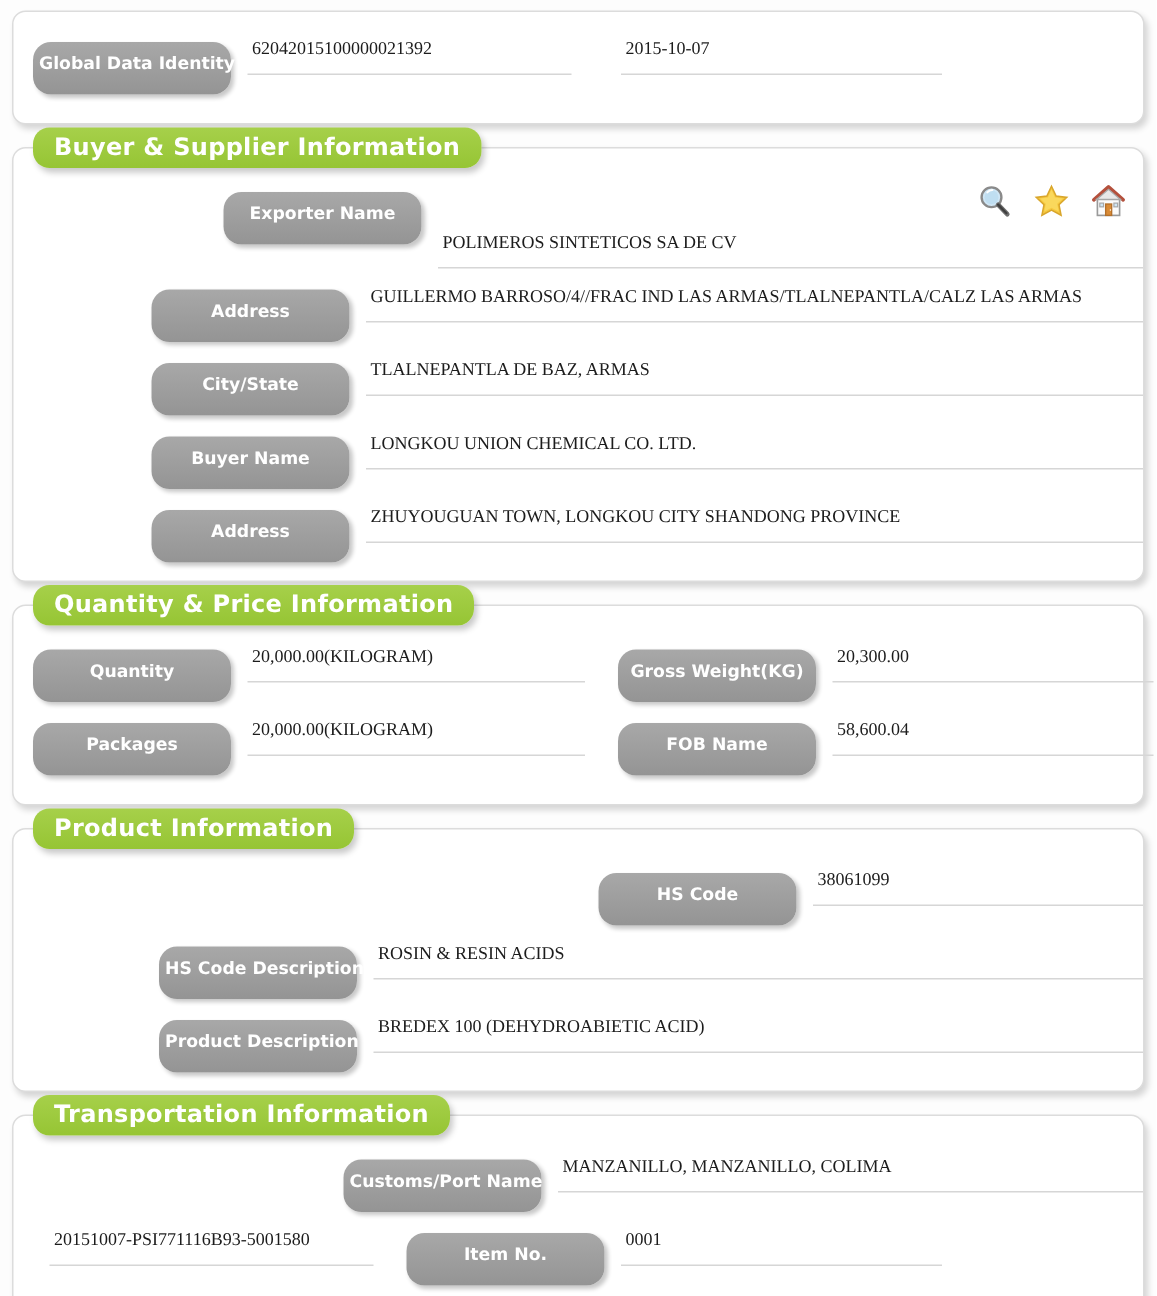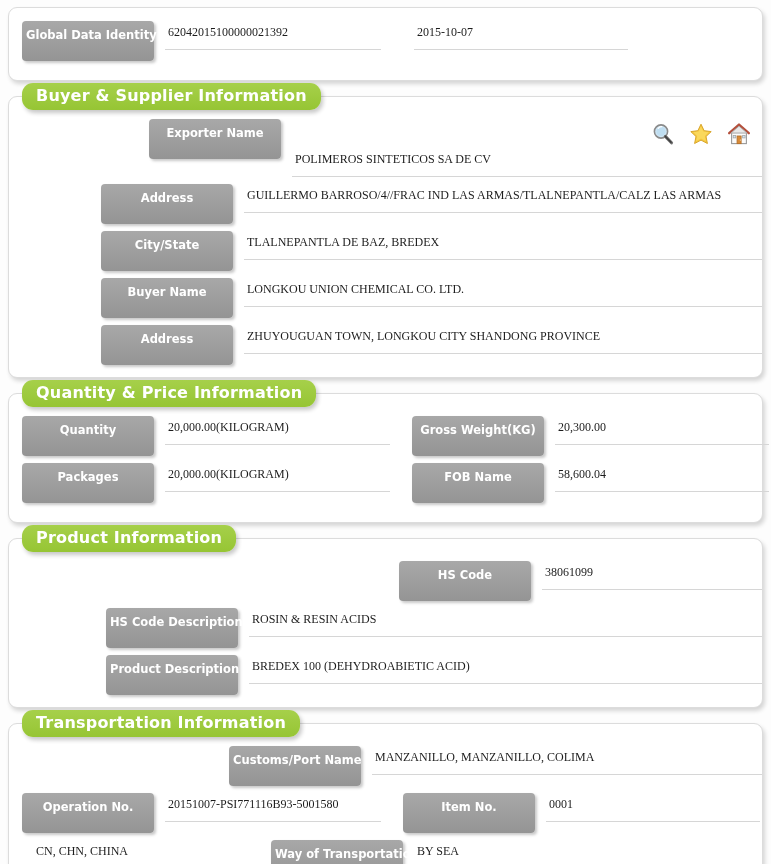--- a/index.html
+++ b/index.html
@@ -65,26 +65,27 @@
   .row:last-child { margin-bottom: 0; }
 
   .pill {
     flex: 0 0 auto;
     background: #9e9e9e;
     background: linear-gradient(to bottom, #a8a8a8 0%, #949494 100%);
     color: #ffffff;
     font-size: 11.5px;
     font-weight: bold;
     text-align: center;
-    border-radius: 4px;
+    border-radius: 12px;
     box-shadow: 2px 2px 3px rgba(0,0,0,0.22);
-    padding: 8px 4px 20px 4px;
+    padding: 8px 4px 15px 4px;
     box-sizing: border-box;
     line-height: 12px;
     white-space: nowrap;
+    margin-top: 7px;
   }
   .pill.w132 { width: 132px; }
 
   .value-wrap {
     flex: 0 0 auto;
     margin-left: 11px;
     box-sizing: border-box;
     border-bottom: 1px solid #d6d6d6;
     padding: 4px 0 9px 3px;
     min-height: 22px;
@@ -167,21 +168,21 @@
     <div class="row">
       <div class="pill w132">Address</div>
       <div class="value-wrap vw-full">
         <div class="value">GUILLERMO BARROSO/4//FRAC IND LAS ARMAS/TLALNEPANTLA/CALZ LAS ARMAS</div>
       </div>
     </div>
 
     <div class="row">
       <div class="pill w132">City/State</div>
       <div class="value-wrap vw-full">
-        <div class="value">TLALNEPANTLA DE BAZ, BREDEX</div>
+        <div class="value">TLALNEPANTLA DE BAZ, ARMAS</div>
       </div>
     </div>
 
     <div class="row">
       <div class="pill w132">Buyer Name</div>
       <div class="value-wrap vw-full">
         <div class="value">LONGKOU UNION CHEMICAL CO. LTD.</div>
       </div>
     </div>
 
@@ -257,21 +258,20 @@
 
     <div class="row">
       <div class="pill w132">Customs/Port Name</div>
       <div class="value-wrap vw-port">
         <div class="value">MANZANILLO, MANZANILLO, COLIMA</div>
       </div>
     </div>
 
     <div class="dual">
       <div class="col">
-        <div class="pill w132">Operation No.</div>
         <div class="value-wrap vw-op">
           <div class="value">20151007-PSI771116B93-5001580</div>
         </div>
       </div>
       <div class="col right">
         <div class="pill w132">Item No.</div>
         <div class="value-wrap vw-item">
           <div class="value">0001</div>
         </div>
       </div>

